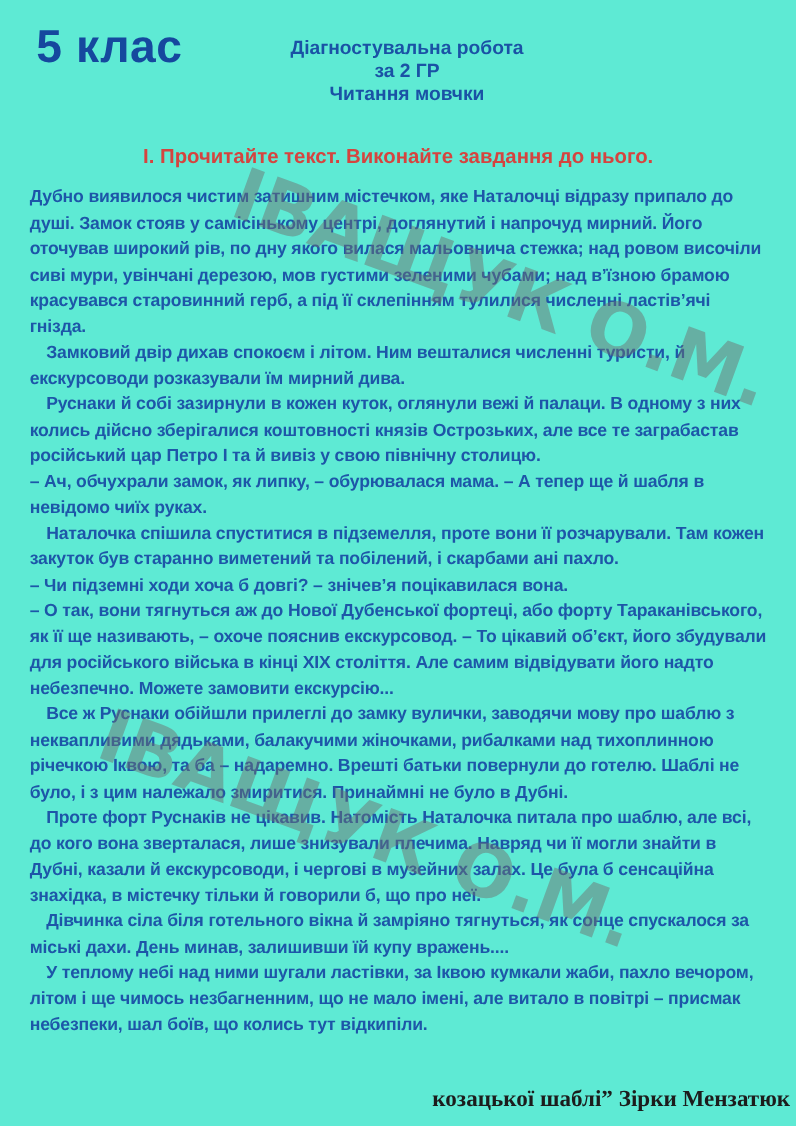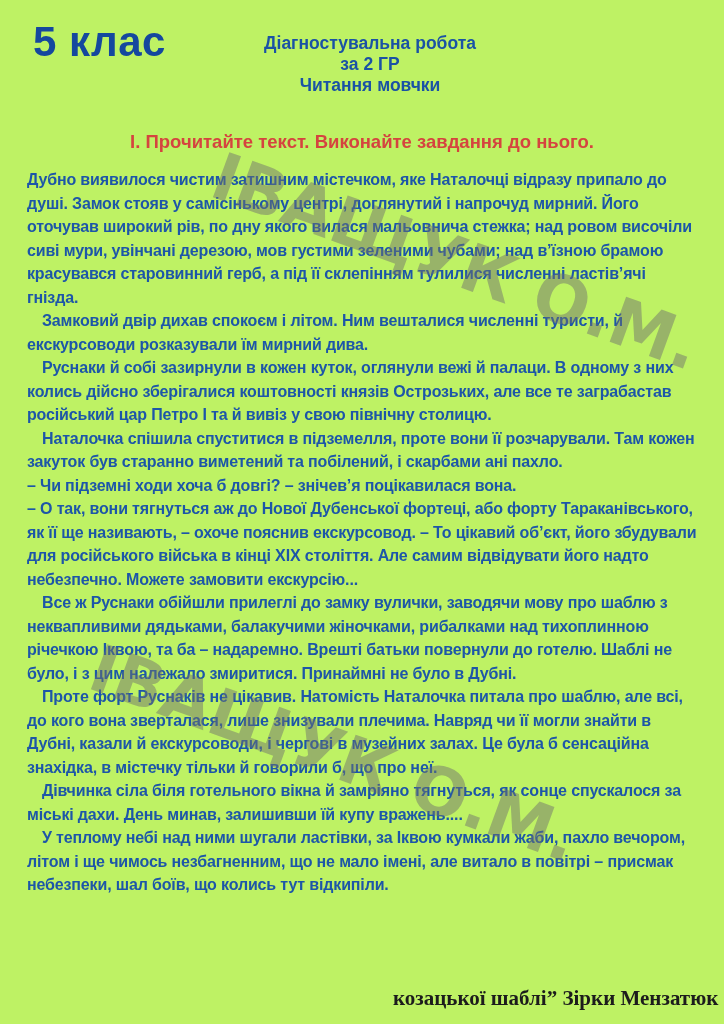--- a/index.html
+++ b/index.html
@@ -4,21 +4,21 @@
 <style>
   html, body {
     margin: 0;
     padding: 0;
     background: #ffffff;
   }
   .page {
     position: relative;
     width: 724px;
     height: 1024px;
-    background: #bef264;
+    background: #5eead4;
     overflow: hidden;
     font-family: "Liberation Sans", "DejaVu Sans", sans-serif;
   }
   .grade {
     position: absolute;
     left: 33px;
     top: 18px;
     font-size: 42px;
     font-weight: bold;
     color: #15489e;
@@ -106,20 +106,21 @@
     <div>за 2 ГР</div>
     <div>Читання мовчки</div>
   </div>
 
   <div class="instruction">І. Прочитайте текст. Виконайте завдання до нього.</div>
 
   <div class="passage">
     <p>Дубно виявилося чистим затишним містечком, яке Наталочці відразу припало до душі. Замок стояв у самісінькому центрі, доглянутий і напрочуд мирний. Його оточував широкий рів, по дну якого вилася мальовнича стежка; над ровом височіли сиві мури, увінчані дерезою, мов густими зеленими чубами; над в’їзною брамою красувався старовинний герб, а під її склепінням тулилися численні ластів’ячі гнізда.</p>
     <p class="indent">Замковий двір дихав спокоєм і літом. Ним вешталися численні туристи, й екскурсоводи розказували їм мирний дива.</p>
     <p class="indent">Руснаки й собі зазирнули в кожен куток, оглянули вежі й палаци. В одному з них колись дійсно зберігалися коштовності князів Острозьких, але все те заграбастав російський цар Петро І та й вивіз у свою північну столицю.</p>
+    <p>– Ач, обчухрали замок, як липку, – обурювалася мама. – А тепер ще й шабля в невідомо чиїх руках.</p>
     <p class="indent">Наталочка спішила спуститися в підземелля, проте вони її розчарували. Там кожен закуток був старанно виметений та побілений, і скарбами ані пахло.</p>
     <p>– Чи підземні ходи хоча б довгі? – знічев’я поцікавилася вона.</p>
     <p>– О так, вони тягнуться аж до Нової Дубенської фортеці, або форту Тараканівського, як її ще називають, – охоче пояснив екскурсовод. – То цікавий об’єкт, його збудували для російського війська в кінці ХІХ століття. Але самим відвідувати його надто небезпечно. Можете замовити екскурсію...</p>
     <p class="indent">Все ж Руснаки обійшли прилеглі до замку вулички, заводячи мову про шаблю з неквапливими дядьками, балакучими жіночками, рибалками над тихоплинною річечкою Іквою, та ба – надаремно. Врешті батьки повернули до готелю. Шаблі не було, і з цим належало змиритися. Принаймні не було в Дубні.</p>
     <p class="indent">Проте форт Руснаків не цікавив. Натомість Наталочка питала про шаблю, але всі, до кого вона зверталася, лише знизували плечима. Навряд чи її могли знайти в Дубні, казали й екскурсоводи, і чергові в музейних залах. Це була б сенсаційна знахідка, в містечку тільки й говорили б, що про неї.</p>
     <p class="indent">Дівчинка сіла біля готельного вікна й замріяно тягнуться, як сонце спускалося за міські дахи. День минав, залишивши їй купу вражень....</p>
     <p class="indent">У теплому небі над ними шугали ластівки, за Іквою кумкали жаби, пахло вечором, літом і ще чимось незбагненним, що не мало імені, але витало в повітрі – присмак небезпеки, шал боїв, що колись тут відкипіли.</p>
   </div>
 
   <div class="watermark w1">ІВАЩУК О.М.</div>

